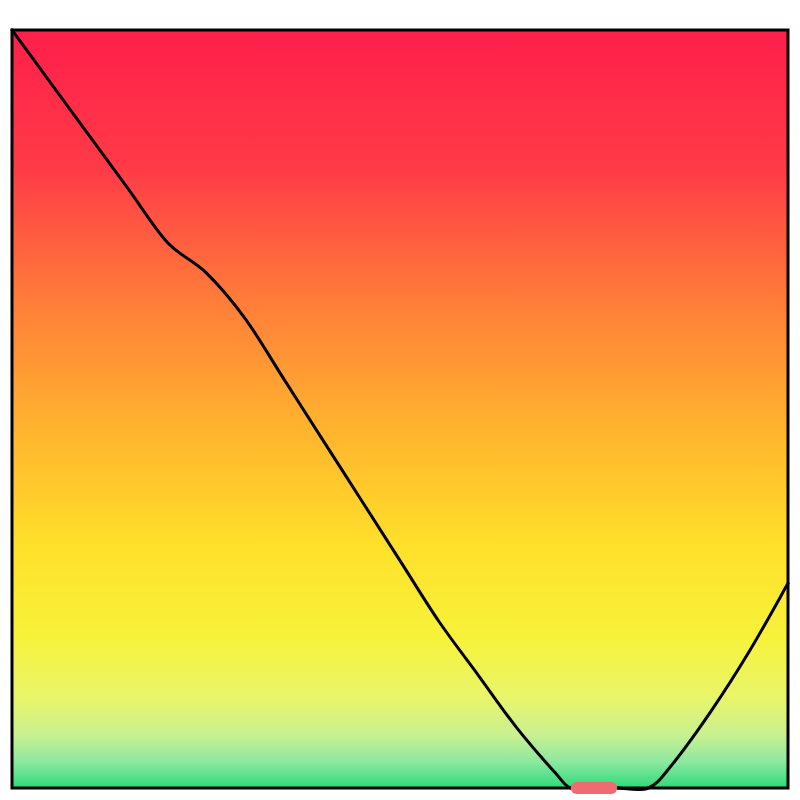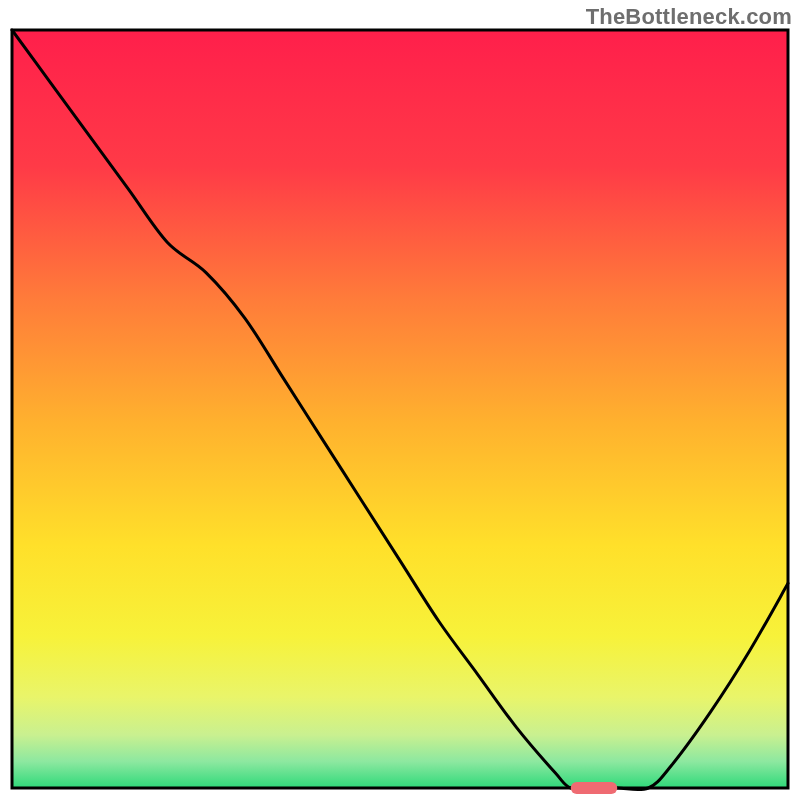--- a/index.html
+++ b/index.html
@@ -27,21 +27,20 @@
     user-select: none;
   }
   svg {
     display: block;
   }
 </style>
 </head>
 <body>
 
 <div class="chart-container">
-  <div class="watermark">TheBottleneck.com</div>
   <svg id="chart-svg" width="800" height="800" viewBox="0 0 800 800">
     <defs>
       <linearGradient id="bg-grad" x1="0" y1="0" x2="0" y2="1">
           <stop offset="0.00%" stop-color="#ff1f4b"></stop>
           <stop offset="18.00%" stop-color="#ff3a47"></stop>
           <stop offset="35.00%" stop-color="#ff7a3a"></stop>
           <stop offset="52.00%" stop-color="#ffb22e"></stop>
           <stop offset="68.00%" stop-color="#ffe02a"></stop>
           <stop offset="80.00%" stop-color="#f7f23a"></stop>
           <stop offset="88.00%" stop-color="#e9f56a"></stop>

